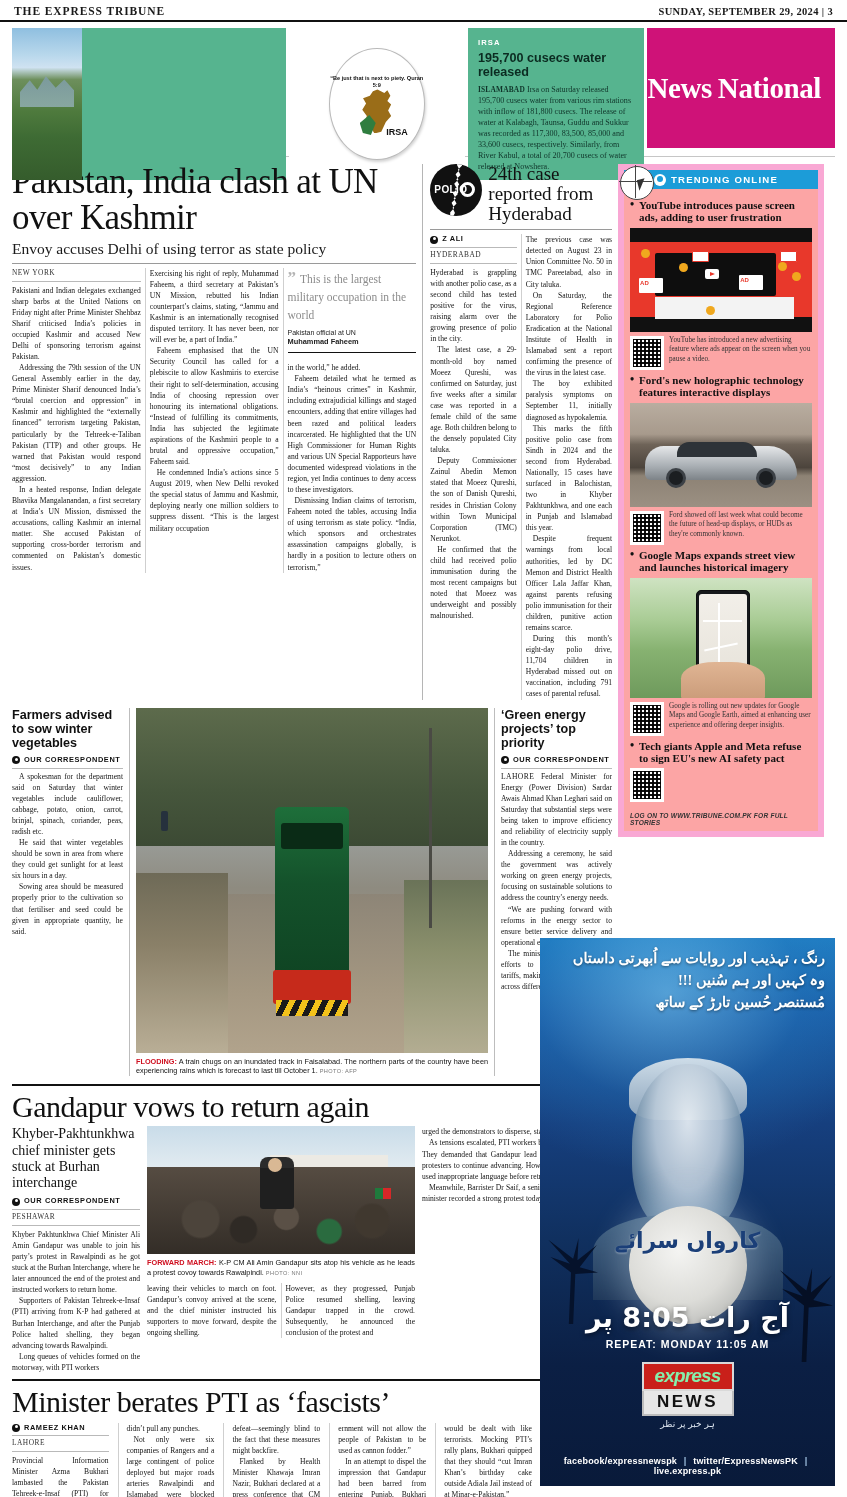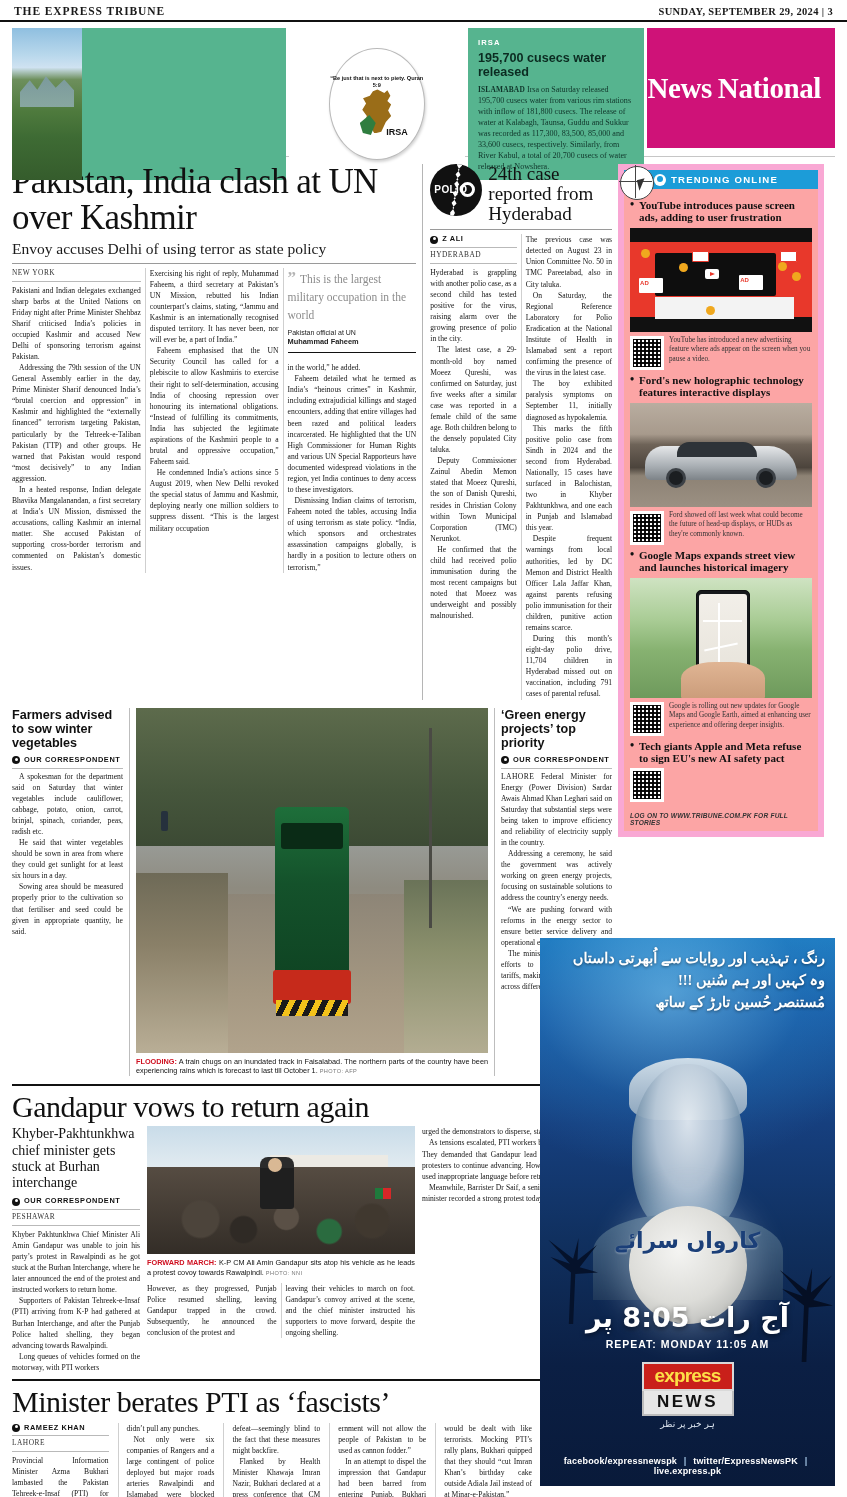--- a/index.html
+++ b/index.html
@@ -368,23 +368,24 @@
   .ad-repeat{
     position:absolute; left:0; right:0; top:400px; text-align:center;
     color:#fff; font-family:"Liberation Sans",sans-serif; font-weight:700;
     font-size:10.5px; letter-spacing:1px;
   }
   .ad-logo{
     position:absolute; left:50%; transform:translateX(-50%); top:424px;
     width:92px; text-align:center;
   }
   .ad-logo .ex{
-    background:#c9201a; color:#fde047; font-family:"Liberation Sans",sans-serif;
+    background:#c9201a; color:#86efac; font-family:"Liberation Sans",sans-serif;
     font-weight:700; font-size:19px; letter-spacing:-.8px; padding:1px 0 2px 0;
     border:2px solid #d9d9d9;
+    font-style:italic;
   }
   .ad-logo .nw{
     background:#e7e7e7; color:#111; font-family:"Liberation Sans",sans-serif;
     font-weight:700; font-size:17px; letter-spacing:2.5px; padding:1px 0 2px 0;
     border:2px solid #bdbdbd; border-top:none;
   }
   .ad-logo .ur{ color:#dfe7f2; font-family:"DejaVu Sans",sans-serif; font-size:9px; margin-top:3px; direction:rtl;}
   .ad-social{
     position:absolute; left:0; right:0; bottom:10px; text-align:center;
     color:#fff; font-family:"Liberation Sans",sans-serif; font-weight:700; font-size:9px; letter-spacing:.2px;
@@ -679,25 +680,25 @@
           <div class="pp-figure"></div>
           <div class="pp-face"></div>
           <div class="pp-flag"></div>
         </div>
         <div class="caption">
           <span class="cap-label">FORWARD MARCH:</span>
           <span>K-P CM Ali Amin Gandapur sits atop his vehicle as he leads a protest covoy towards Rawalpindi.</span>
           <span class="cap-credit">PHOTO: NNI</span>
         </div>
         <div class="cols2" style="margin-top:5px;">
+          <div class="body-text">
+            <p class="first">leaving their vehicles to march on foot. Gandapur’s convoy arrived at the scene, and the chief minister instructed his supporters to move forward, despite the ongoing shelling.</p>
+          </div>
           <div class="body-text" style="break-before:column">
             <p class="first">However, as they progressed, Punjab Police resumed shelling, leaving Gandapur trapped in the crowd. Subsequently, he announced the conclusion of the protest and</p>
-          </div>
-          <div class="body-text">
-            <p class="first">leaving their vehicles to march on foot. Gandapur’s convoy arrived at the scene, and the chief minister instructed his supporters to move forward, despite the ongoing shelling.</p>
           </div>
         </div>
       </div>
 
       <div class="gright">
         <div class="body-text">
           <p class="first">urged the demonstrators to disperse, stating, “We will return again.”</p>
           <p>As tensions escalated, PTI workers blocked Chief Minister Gandapur’s vehicle, protesting the police shelling and motorway closure. They demanded that Gandapur lead them on foot. In response, the chief minister briefly exited his vehicle and encouraged the protesters to continue advancing. However, when some workers insisted he join them on foot, Gandapur lost his temper and allegedly used inappropriate language before retreating to his car.</p>
           <p>Meanwhile, Barrister Dr Saif, a senior PTI leader and K-P government spokesperson, praised Gandapur’s efforts, stating, “The chief minister recorded a strong protest today by crossing the Attock border and demonstrating on Punjab soil.”</p>
         </div>

